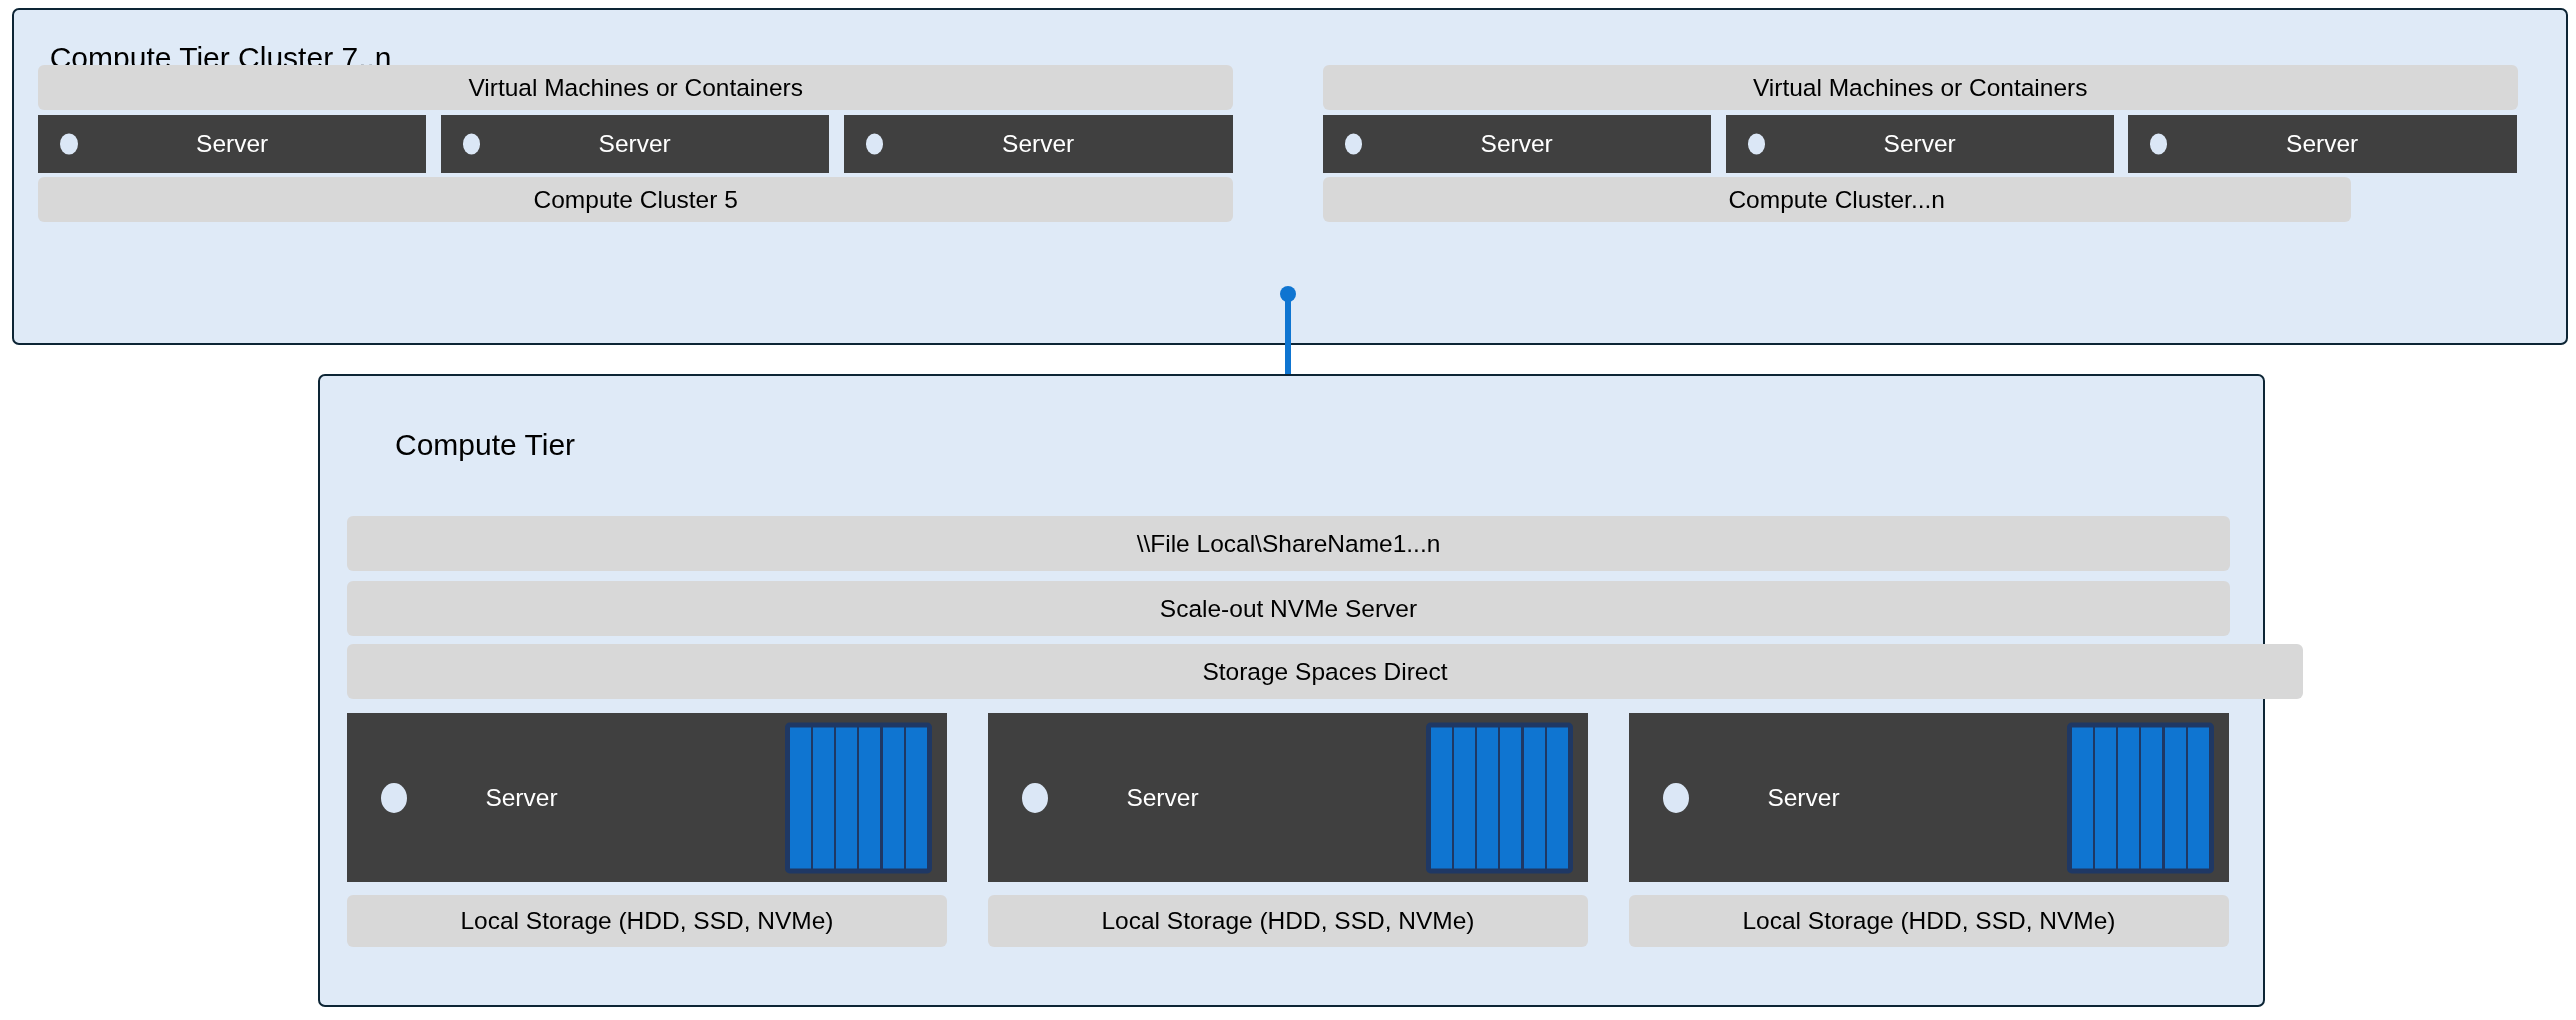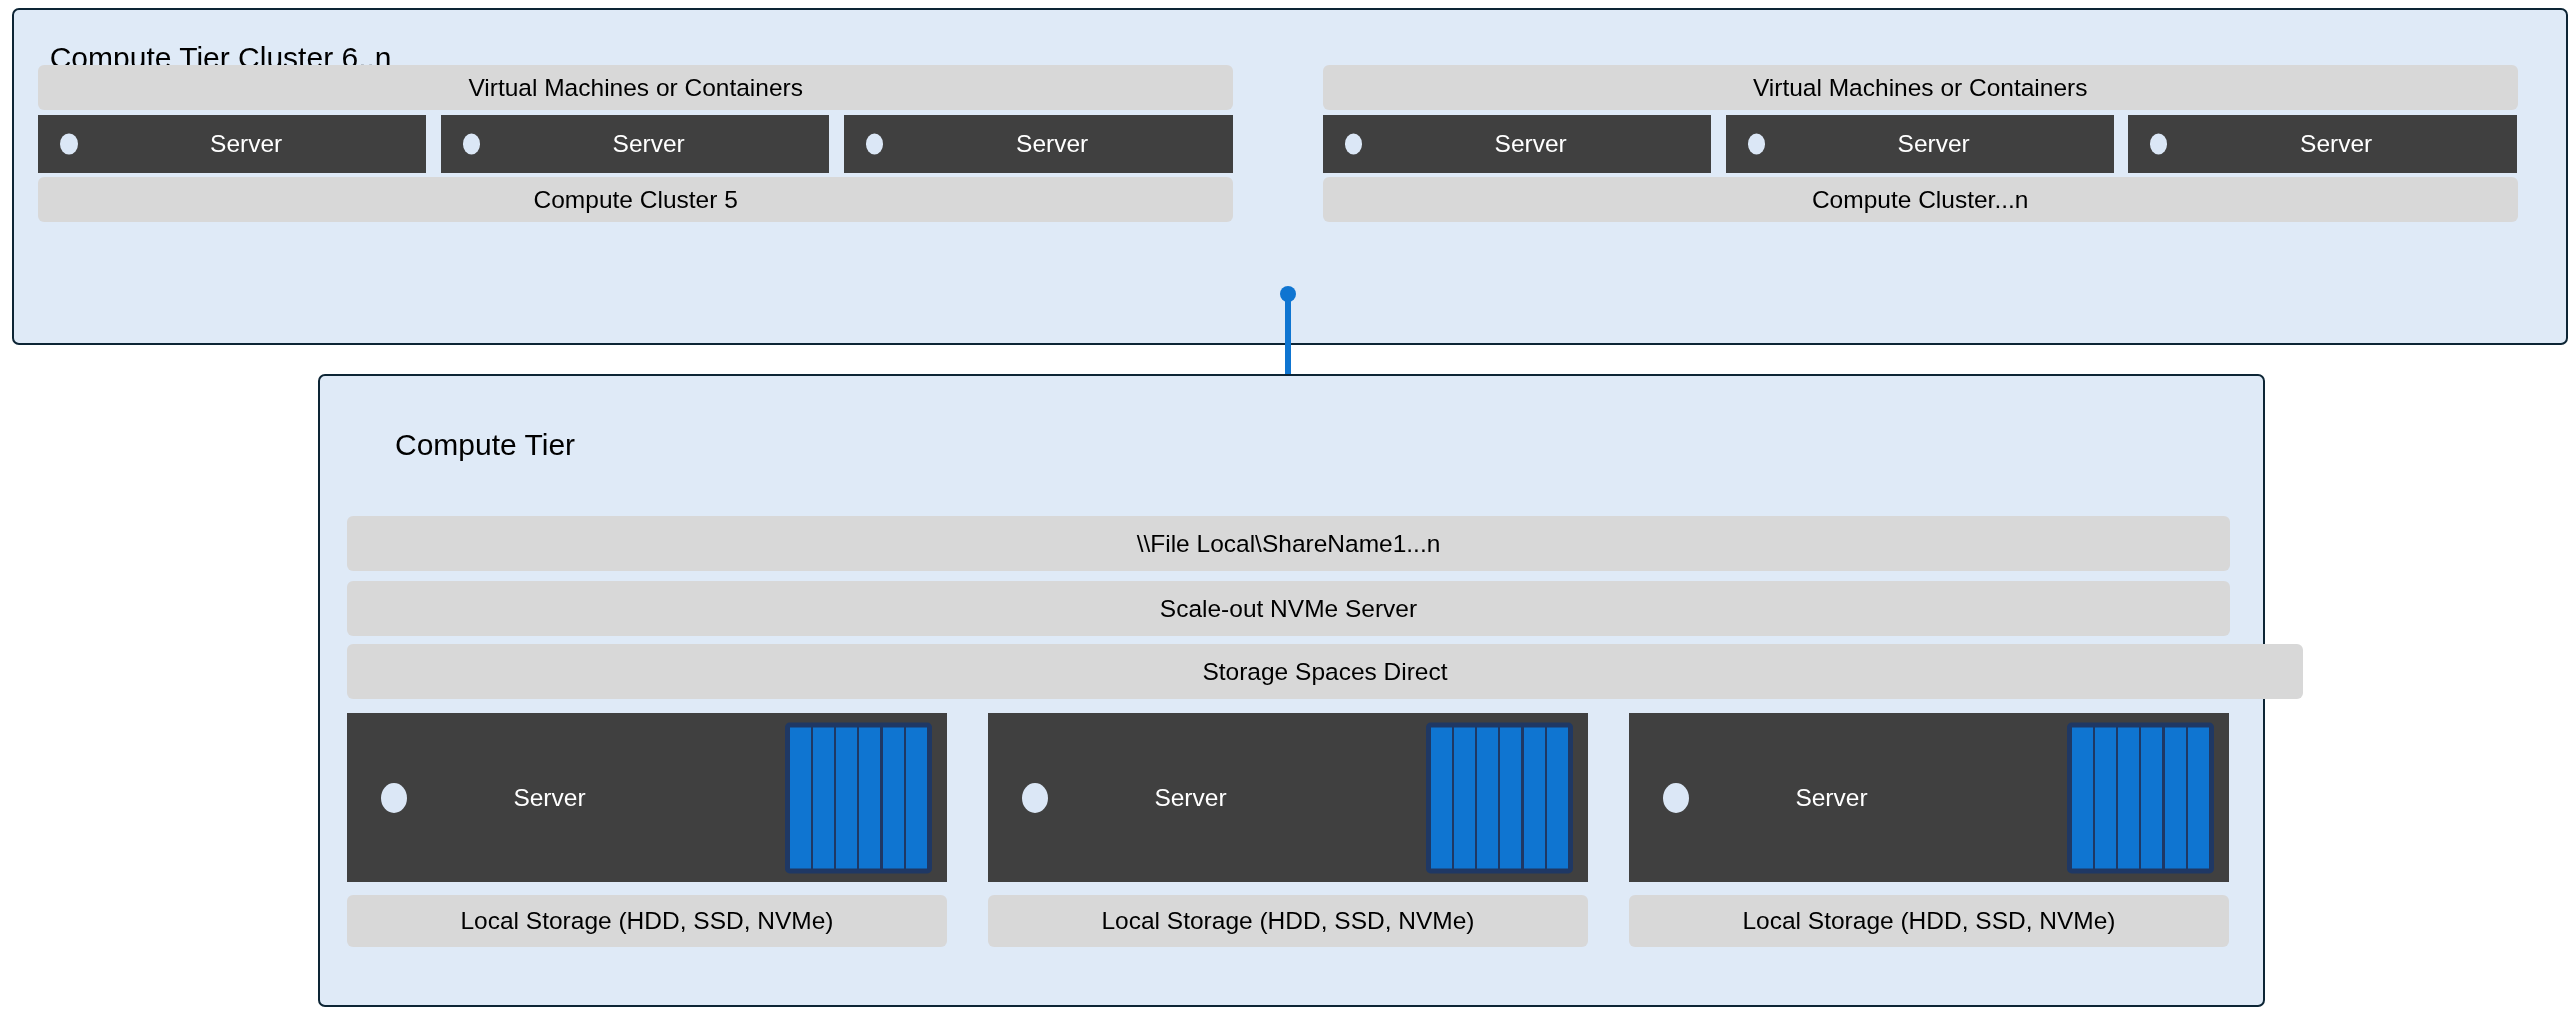--- a/index.html
+++ b/index.html
@@ -86,21 +86,20 @@
     position: absolute;
     background: #dbe7f6;
     border-radius: 50%;
   }
   .server-label {
     position: absolute;
     color: #ffffff;
     font-size: 24.5px;
     white-space: nowrap;
     text-align: center;
-    padding-left: 28px;
   }
 
   
   .compute-server .server-led {
     left: 22px;
     top: 50%;
     width: 17.5px;
     height: 21px;
     transform: translateY(-50%);
   }
@@ -182,21 +181,21 @@
   }
   #folder-icon svg { display: block; width: 100%; height: 100%; }
 </style>
 </head>
 <body>
 
 <div id="canvas">
 
   <div id="compute-tier" class="tier">
 
-    <div id="compute-tier-title" class="tier-title">Compute Tier Cluster 6..n</div>
+    <div id="compute-tier-title" class="tier-title">Compute Tier Cluster 7..n</div>
 
     <div class="grey-bar" style="left:24.5px; top:55px; width:1195px; height:45px;">Virtual Machines or Containers</div>
 
     <div class="server-box compute-server" style="left:24.5px; top:105px; width:388px; height:58px;">
       <span class="server-led"></span>
       <span class="server-label">Server</span>
     </div>
     <div class="server-box compute-server" style="left:427px; top:105px; width:388px; height:58px;">
       <span class="server-led"></span>
       <span class="server-label">Server</span>
@@ -216,21 +215,21 @@
     </div>
     <div class="server-box compute-server" style="left:1712px; top:105px; width:388px; height:58px;">
       <span class="server-led"></span>
       <span class="server-label">Server</span>
     </div>
     <div class="server-box compute-server" style="left:2114px; top:105px; width:389px; height:58px;">
       <span class="server-led"></span>
       <span class="server-label">Server</span>
     </div>
 
-    <div class="grey-bar" style="left:1309px; top:167px; width:1195px; height:45px;">Compute Cluster...n</div>
+    <div class="grey-bar" style="left:1309px; top:167px; width:1028px; height:45px;">Compute Cluster...n</div>
   </div>
 
   <div id="connector">
     <span class="connector-dot" id="connector-dot-top"></span>
     <span id="connector-line"></span>
     <span class="connector-dot" id="connector-dot-bottom"></span>
   </div>
 
   <div id="folder-icon">
     <svg viewBox="0 0 172 100" xmlns="http://www.w3.org/2000/svg">

